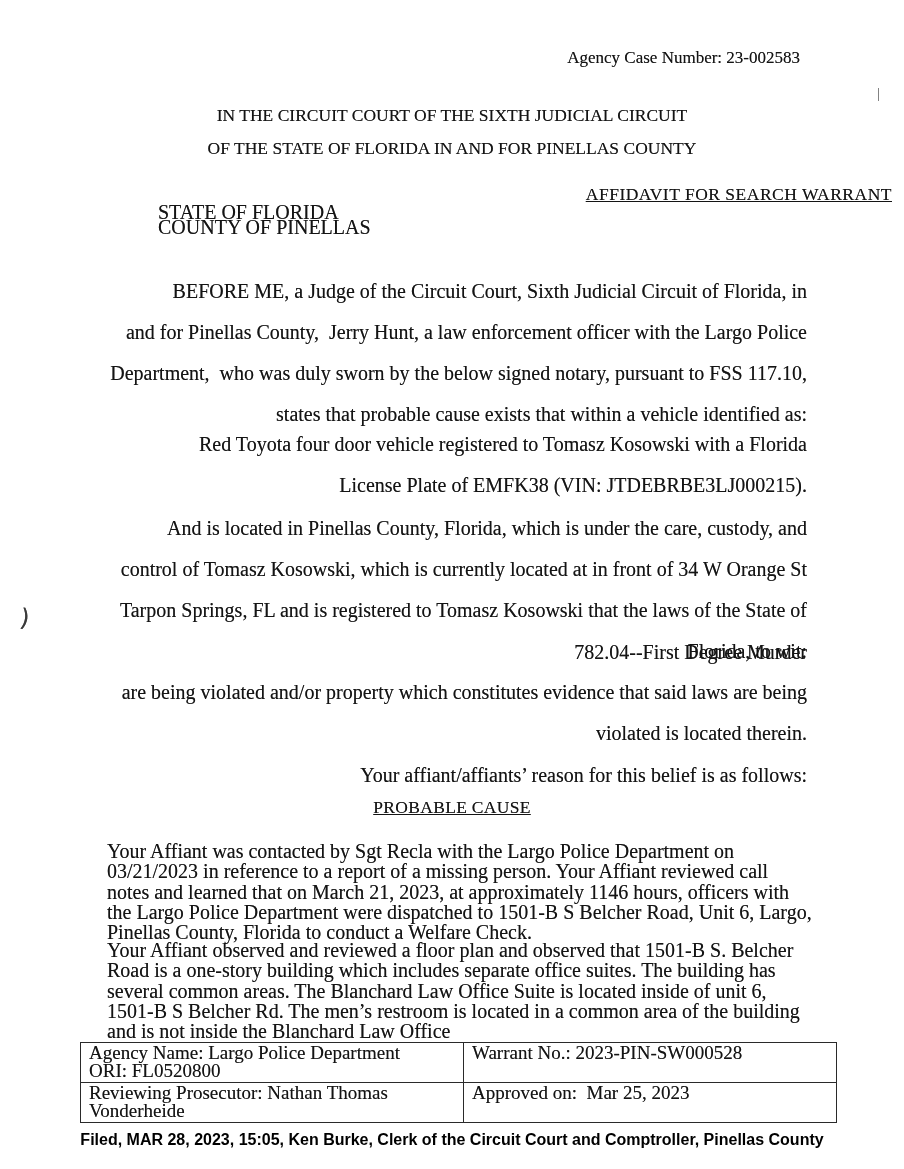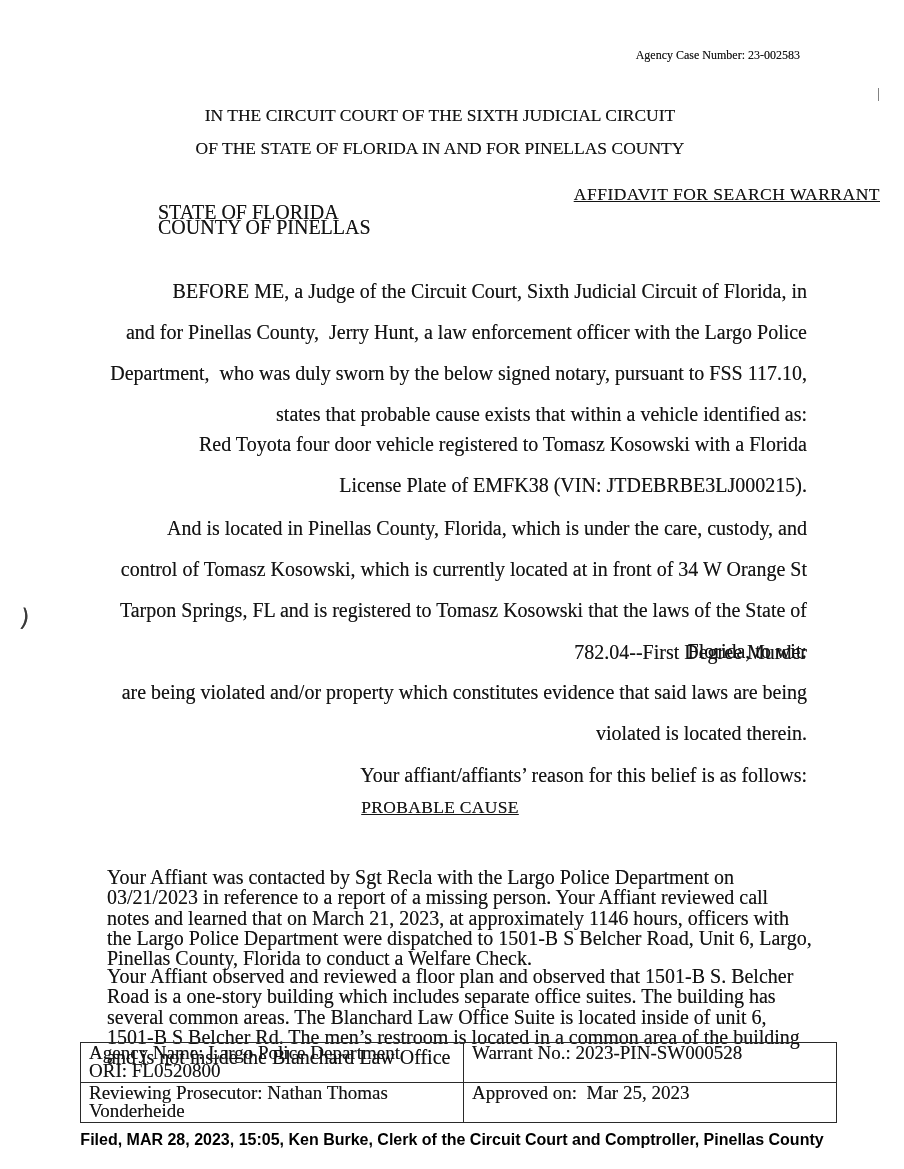--- a/index.html
+++ b/index.html
@@ -11,22 +11,22 @@
     font-family:"Liberation Serif", serif;
     color:#141414;
     overflow:hidden;
   }
   .abs{position:absolute;}
   .serif-line{
     font-size:20px;
     white-space:pre-wrap;
     text-shadow:0 0 0.4px rgba(20,20,20,0.55);
   }
-  .case-number{top:48px;right:104px;font-size:12px;}
-  .center-line{left:0;width:880px;text-align:center;font-size:17.5px;}
+  .case-number{top:48px;right:104px;font-size:17px;}
+  .center-line{left:0;width:880px;text-align:center;font-size:17.5px;padding-left:12px;}
   .h1{top:105px;}
   .h2{top:138px;}
   .doc-title{top:184px;text-decoration:underline;letter-spacing:0.5px;text-align:right;}
   .venue-state{top:201px;left:158px;}
   .venue-county{top:216px;left:158px;}
   .para-double{
     left:107px;width:700px;
     line-height:41px;
     text-align:right;
   }
@@ -34,21 +34,20 @@
   .p-before{top:271px;}
   .p-vehicle{top:424px;}
   .p-location{top:508px;}
   .p-statute{top:632px;}
   .p-violation{top:672px;}
   .p-belief{top:755px;}
   .pc-heading{top:797px;text-decoration:underline;letter-spacing:0.3px;}
   .para-single{
     left:107px;width:706px;
     line-height:20.3px;
-    margin-top:26px;
   }
   .p-pc1{top:841px;}
   .p-pc2{top:940px;}
   .footer-table{
     top:1042px;left:80px;width:757px;
     border-collapse:collapse;
     font-size:19px;
     table-layout:fixed;
   }
   .footer-table td{

